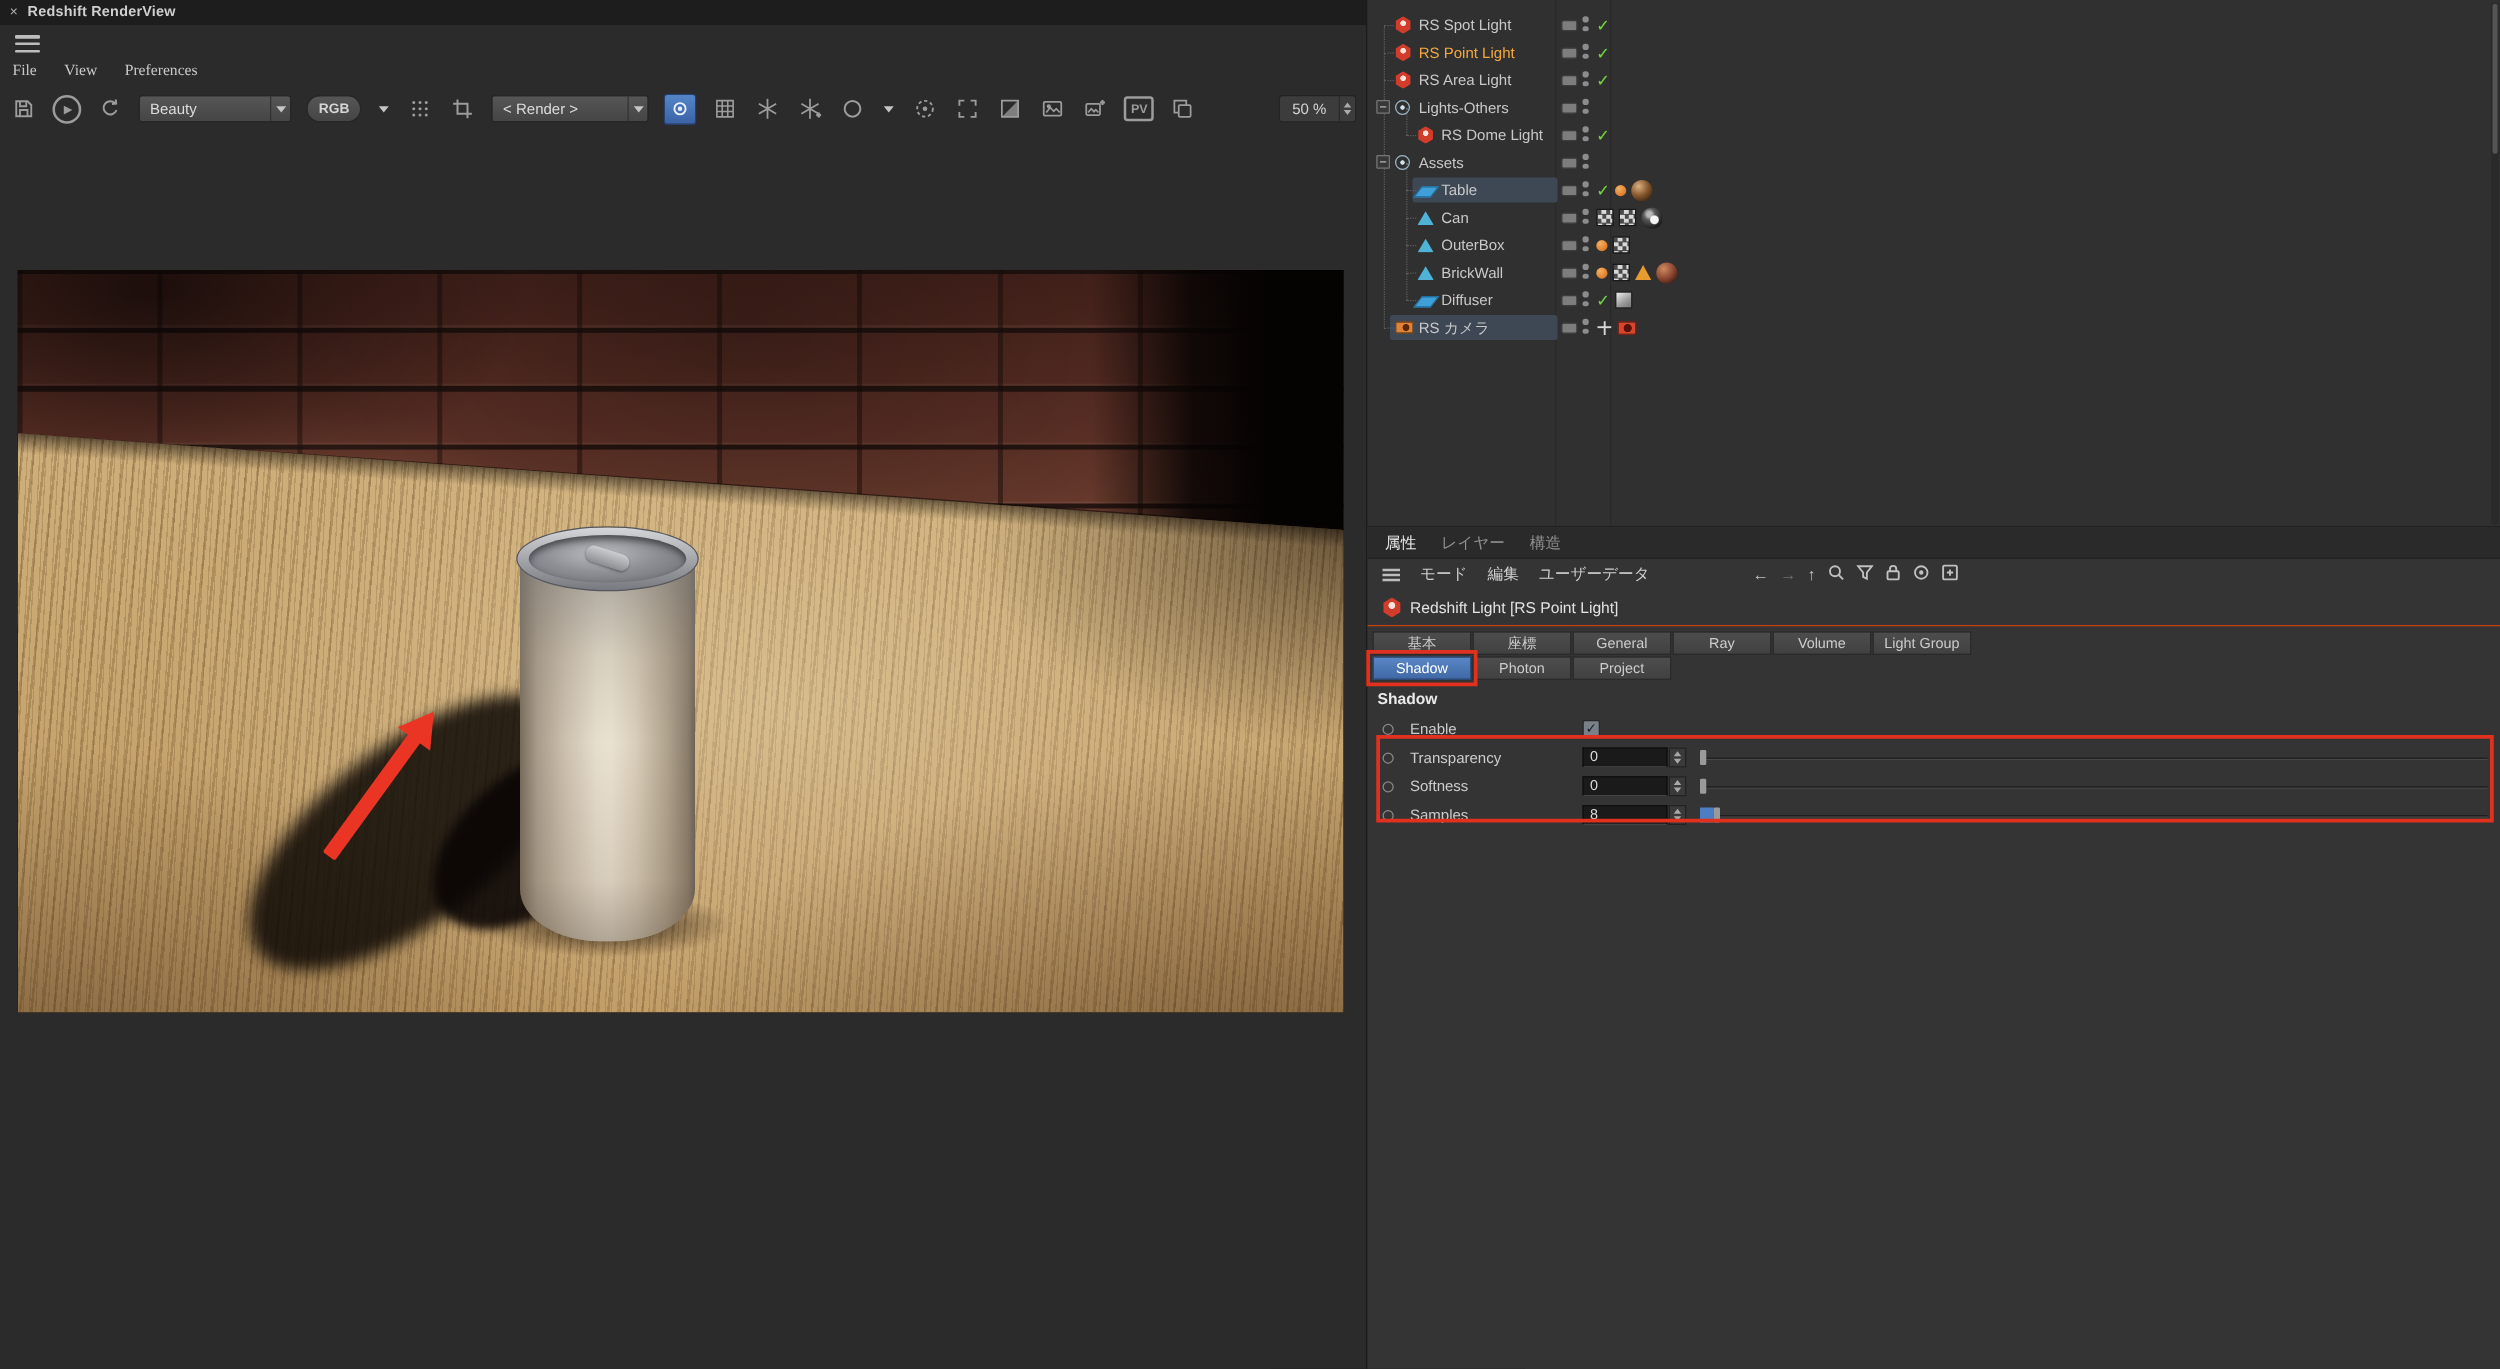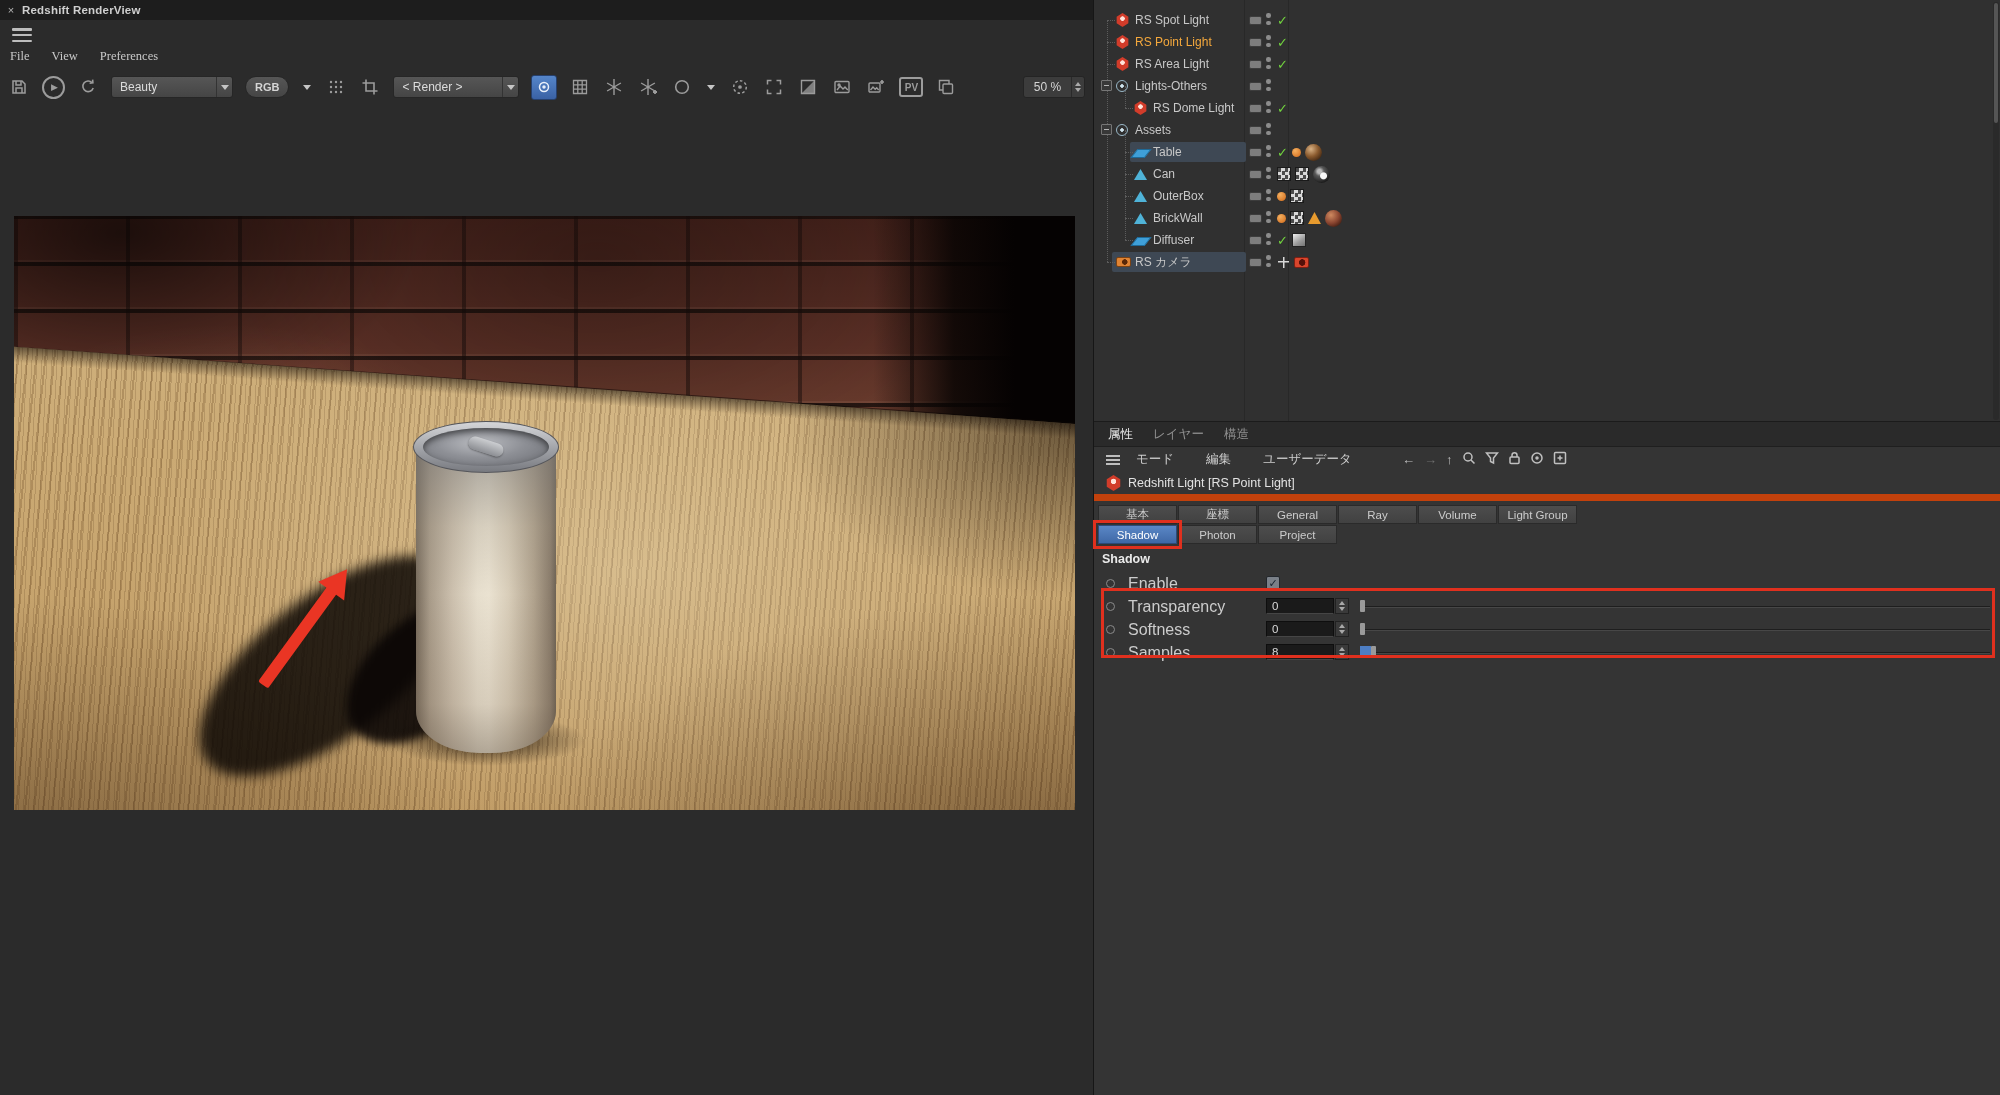--- a/index.html
+++ b/index.html
@@ -141,34 +141,34 @@
 
   
   .attr { position:absolute; left:0; top:422px; width:907px; height:673px; background:#343434; }
   .ptabs { height:25px; background:#2a2a2a; border-bottom:1px solid #1f1f1f; display:flex; align-items:center; gap:20px; padding-left:14px; font-size:12.5px; }
   .ptab { color:#8f8f8f; } .ptab--active { color:#e8e8e8; }
   .amenu { height:25px; display:flex; align-items:center; gap:16px; padding-left:12px; font-size:12.5px; color:#cfcfcf; position:relative; }
   .amenu-burger { width:14px; height:10px; display:flex; flex-direction:column; justify-content:space-between; }
   .amenu-burger i { height:2px; background:#bdbdbd; display:block; }
   .amenu-icons { position:absolute; left:308px; top:0; height:25px; display:flex; align-items:center; gap:9px; color:#c0c0c0; font-size:13px; }
   .amenu-icons .dim { color:#6e6e6e; }
-  .aobj { height:29px; display:flex; align-items:center; gap:7px; padding-left:12px; font-size:12.5px; color:#e2e2e2; border-bottom:7px solid #c2410c; }
+  .aobj { height:29px; display:flex; align-items:center; gap:7px; padding-left:12px; font-size:12.5px; color:#e2e2e2; border-bottom:1px solid #c2410c; }
   .aobj-icon { width:15px; height:16px; clip-path:polygon(50% 0,95% 26%,95% 74%,50% 100%,5% 74%,5% 26%);
     background:radial-gradient(circle at 50% 40%, #ffe3da 0 2.5px, #d23c2a 3px 70%, #9b2217); }
   .tabrows { padding:4px 0 0 4px; }
   .tabrow { display:flex; gap:1px; margin-bottom:1px; }
   .tabbtn { width:79px; height:19px; background:linear-gradient(#4d4d4d,#414141); border:1px solid #2a2a2a;
     color:#cccccc; font-size:11.5px; display:flex; align-items:center; justify-content:center; white-space:nowrap; }
   .tabbtn--active { background:linear-gradient(#5a87c6,#3f68a6); color:#fff; border-color:#2c4a78; }
   .tabbtn--outlined { position:relative; outline:3px solid #e0301e; outline-offset:2px; z-index:3; }
   .asection { margin:8px 0 0 8px; font-size:12.5px; font-weight:bold; color:#eaeaea; height:18px; }
   .props { position:relative; margin-top:2px; }
   .prop-row { position:relative; height:23px; }
   .prop-circle { position:absolute; left:12px; top:7px; width:9px; height:9px; border:1.5px solid #8a8a8a; border-radius:50%; }
-  .prop-label { position:absolute; left:34px; top:0; line-height:23px; font-size:16px; color:#cccccc; white-space:nowrap; }
+  .prop-label { position:absolute; left:34px; top:0; line-height:23px; font-size:12px; color:#cccccc; white-space:nowrap; }
   .prop-checkbox { position:absolute; left:172px; top:4px; width:14px; height:14px; background:#3d3d3d; border:1px solid #8a8a8a;
     border-radius:2px; font-size:11px; line-height:13px; text-align:center; color:#16222e; }
   .prop-checkbox.checked { background:#7a8088; border-color:#23272c; font-weight:bold; }
   .prop-field { position:absolute; left:172px; top:3px; width:68px; height:16px; background:#1a1a1a;
     border:1px solid #0e0e0e; border-bottom-color:#454545; color:#dadada; font-size:11.5px; line-height:14px; padding-left:5px; }
   .prop-stepper { position:absolute; left:241px; top:3px; width:14px; height:16px; background:#3a3a3a; border:1px solid #222;
     display:flex; flex-direction:column; align-items:center; justify-content:center; gap:2px; }
   .st-up { width:0; height:0; border-left:3px solid transparent; border-right:3px solid transparent; border-bottom:4px solid #a8a8a8; }
   .st-down { width:0; height:0; border-left:3px solid transparent; border-right:3px solid transparent; border-top:4px solid #a8a8a8; }
   .prop-track { position:absolute; left:266px; top:3px; width:630px; height:16px; }
@@ -524,21 +524,21 @@
         <div class="ptab ptab--active">属性</div>
         <div class="ptab">レイヤー</div>
         <div class="ptab">構造</div>
       </div>
     <div class="amenu">
       <span class="amenu-burger">
           <i></i>
           <i></i>
           <i></i>
         </span>
-      <span style="display:flex; gap:32px">
+      <span style="display:flex; gap:16px">
           <div class="amenu-item">モード</div>
           <div class="amenu-item">編集</div>
           <div class="amenu-item">ユーザーデータ</div>
         </span>
       <span class="amenu-icons">
         <span>←</span>
         <span class="dim">→</span>
         <span>↑</span>
         <span>
           <svg width="14" height="14" viewBox="0 0 14 14" fill="none" stroke="#c0c0c0" stroke-width="1.5">

